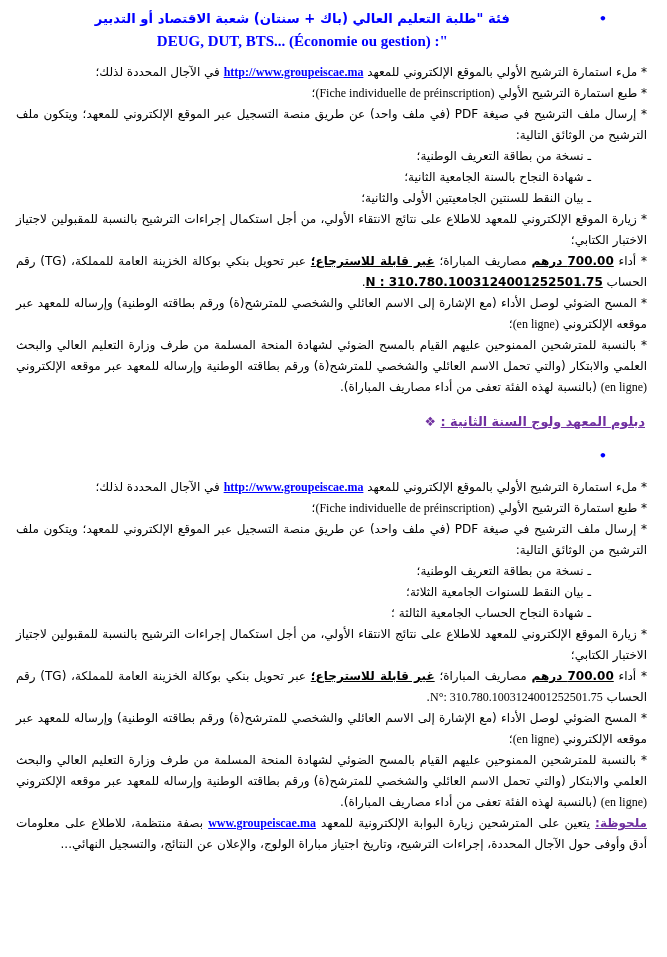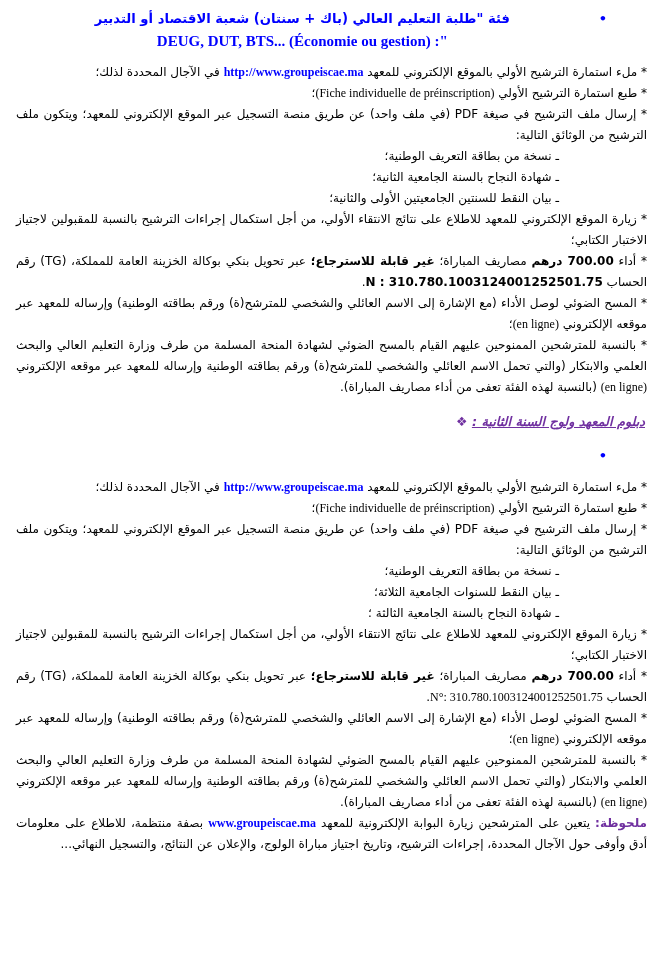--- a/index.html
+++ b/index.html
@@ -5,35 +5,35 @@
   html,body{margin:0;padding:0;background:#fff;}
   body{
     width:667px;min-height:957px;
     direction:rtl;
     font-family:"DejaVu Sans",sans-serif;
     font-size:12px;color:#000;
     -webkit-font-smoothing:antialiased;
   }
   .page{padding:5px 20px 10px 16px;}
   .para{margin:0;text-align:justify;line-height:1.75;}
-  .doc-line{margin:0 88px 0 0;text-align:right;line-height:1.75;}
+  .doc-line{margin:0 56px 0 0;text-align:right;line-height:1.75;}
   .blue{color:#0000FF;}
   .purple{color:#7030A0;}
-  .b{font-weight:bold;}
+  .b{font-weight:bold;text-decoration:underline;}
   .latin{font-family:"Liberation Serif","DejaVu Serif",serif;text-align:center;}
-  .link{color:#0000FF;font-weight:bold;
+  .link{color:#0000FF;font-weight:bold;text-decoration:underline;
         font-family:"Liberation Serif","DejaVu Serif",serif;cursor:pointer;}
   .bullet-head{display:flex;gap:10px;padding-right:40px;margin:3px 0 10px 0;}
   .bullet-dot{flex:0 0 auto;font-size:13px;line-height:1.7;font-weight:bold;}
   .head-lines{flex:1;text-align:center;font-weight:bold;}
   .h-ar{font-size:13.2px;line-height:1.65;}
   .h-fr{font-size:15px;line-height:1.5;}
   .divider-head{direction:ltr;text-align:right;margin:16px 2px 16px 0;
                 font-weight:bold;font-size:12.8px;}
-  .divider-text{text-decoration:underline;font-style:italic;}
+  .divider-text{text-decoration:underline;}
   .note-block{}
 </style>
 </head>
 <body>
 
 <div class="page">
 
   <div class="bullet-head blue">
     <span class="bullet-dot">•</span>
     <div class="head-lines">
@@ -69,21 +69,21 @@
   </div>
 
   <p class="para"><span>* ملء استمارة الترشيح الأولي بالموقع الإلكتروني للمعهد </span><a class="link" dir="ltr">http://www.groupeiscae.ma</a><span> في الآجال المحددة لذلك؛</span></p>
 
   <p class="para"><span>* طبع استمارة الترشيح الأولي </span><span class="latin" dir="ltr">(Fiche individuelle de préinscription)</span><span>؛</span></p>
 
   <p class="para">* إرسال ملف الترشيح في صيغة PDF (في ملف واحد) عن طريق منصة التسجيل عبر الموقع الإلكتروني للمعهد؛ ويتكون ملف الترشيح من الوثائق التالية:</p>
 
   <p class="doc-line">ـ نسخة من بطاقة التعريف الوطنية؛</p>
   <p class="doc-line">ـ بيان النقط للسنوات الجامعية الثلاثة؛</p>
-  <p class="doc-line">ـ شهادة النجاح بالسنة الجامعية الثالثة ؛</p>
+  <p class="doc-line">ـ شهادة النجاح الحساب الجامعية الثالثة ؛</p>
 
   <p class="para">* زيارة الموقع الإلكتروني للمعهد للاطلاع على نتائج الانتقاء الأولي، من أجل استكمال إجراءات الترشيح بالنسبة للمقبولين لاجتياز الاختبار الكتابي؛</p>
 
   <p class="para"><span>* أداء </span><span class="b">700.00 درهم</span><span> مصاريف المباراة؛ </span><span class="b">غير قابلة للاسترجاع؛</span><span> عبر تحويل بنكي بوكالة الخزينة العامة للمملكة، (TG) رقم الحساب </span><span class="latin" dir="ltr">N°: 310.780.1003124001252501.75</span><span>.</span></p>
 
   <p class="para"><span>* المسح الضوئي لوصل الأداء (مع الإشارة إلى الاسم العائلي والشخصي للمترشح(ة) ورقم بطاقته الوطنية) وإرساله للمعهد عبر موقعه الإلكتروني </span><span class="latin" dir="ltr">(en ligne)</span><span>؛</span></p>
 
   <p class="para"><span>* بالنسبة للمترشحين الممنوحين عليهم القيام بالمسح الضوئي لشهادة المنحة المسلمة من طرف وزارة التعليم العالي والبحث العلمي والابتكار (والتي تحمل الاسم العائلي والشخصي للمترشح(ة) ورقم بطاقته الوطنية وإرساله للمعهد عبر موقعه الإلكتروني </span><span class="latin" dir="ltr">(en ligne)</span><span> (بالنسبة لهذه الفئة تعفى من أداء مصاريف المباراة).</span></p>
 
   <p class="para note-block"><span class="b purple">ملحوظة:</span><span> يتعين على المترشحين زيارة البوابة الإلكترونية للمعهد </span><a class="link" dir="ltr">www.groupeiscae.ma</a><span> بصفة منتظمة، للاطلاع على معلومات أدق وأوفى حول الآجال المحددة، إجراءات الترشيح، وتاريخ اجتياز مباراة الولوج، والإعلان عن النتائج، والتسجيل النهائي...</span></p>

